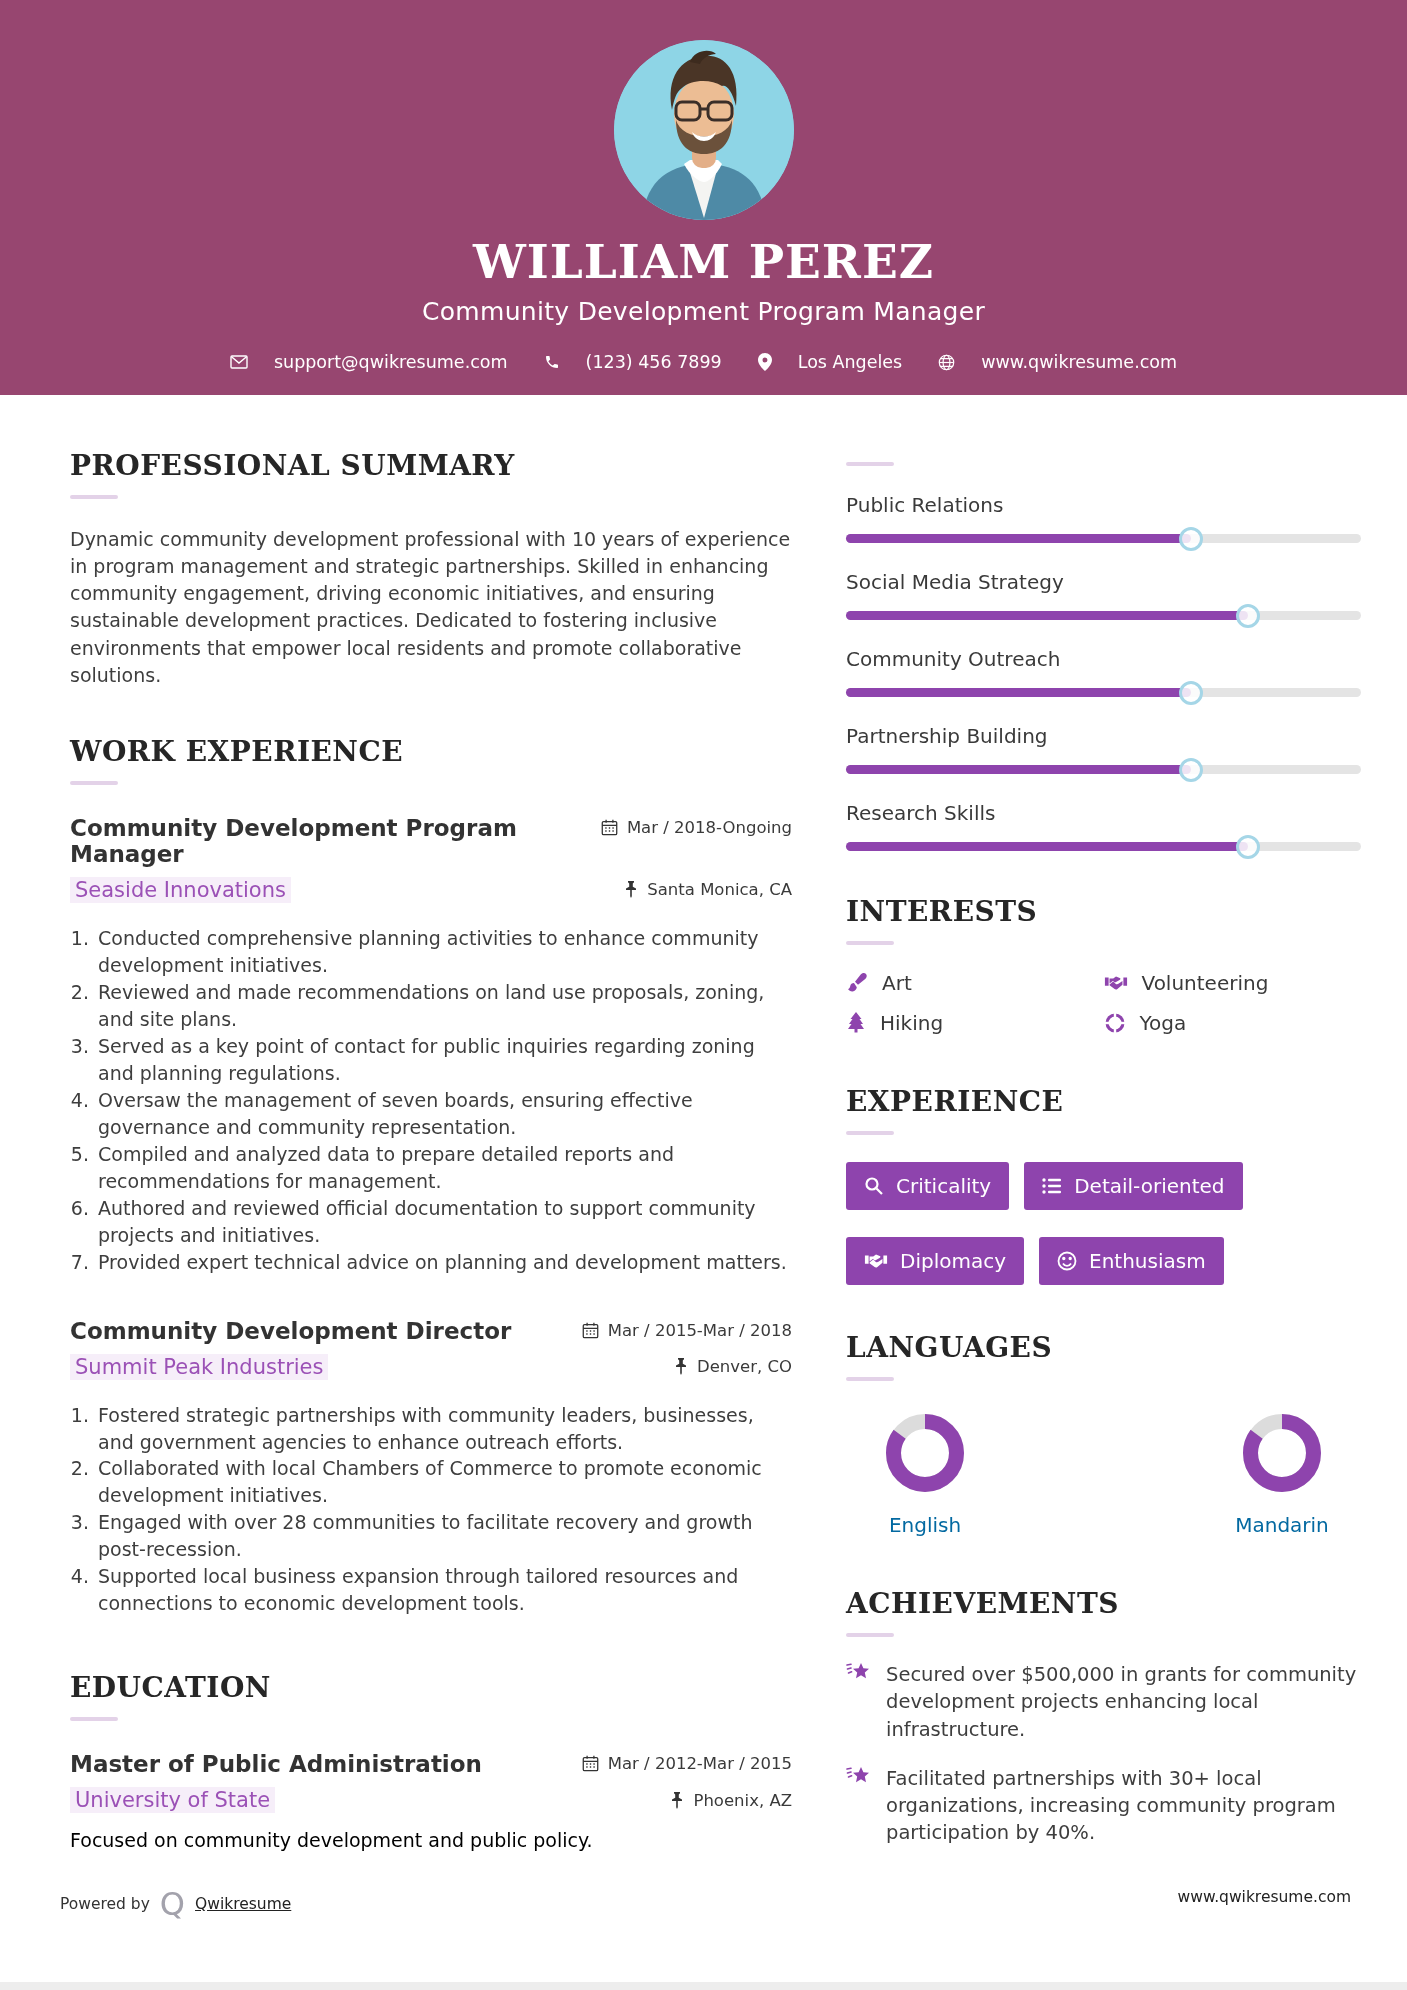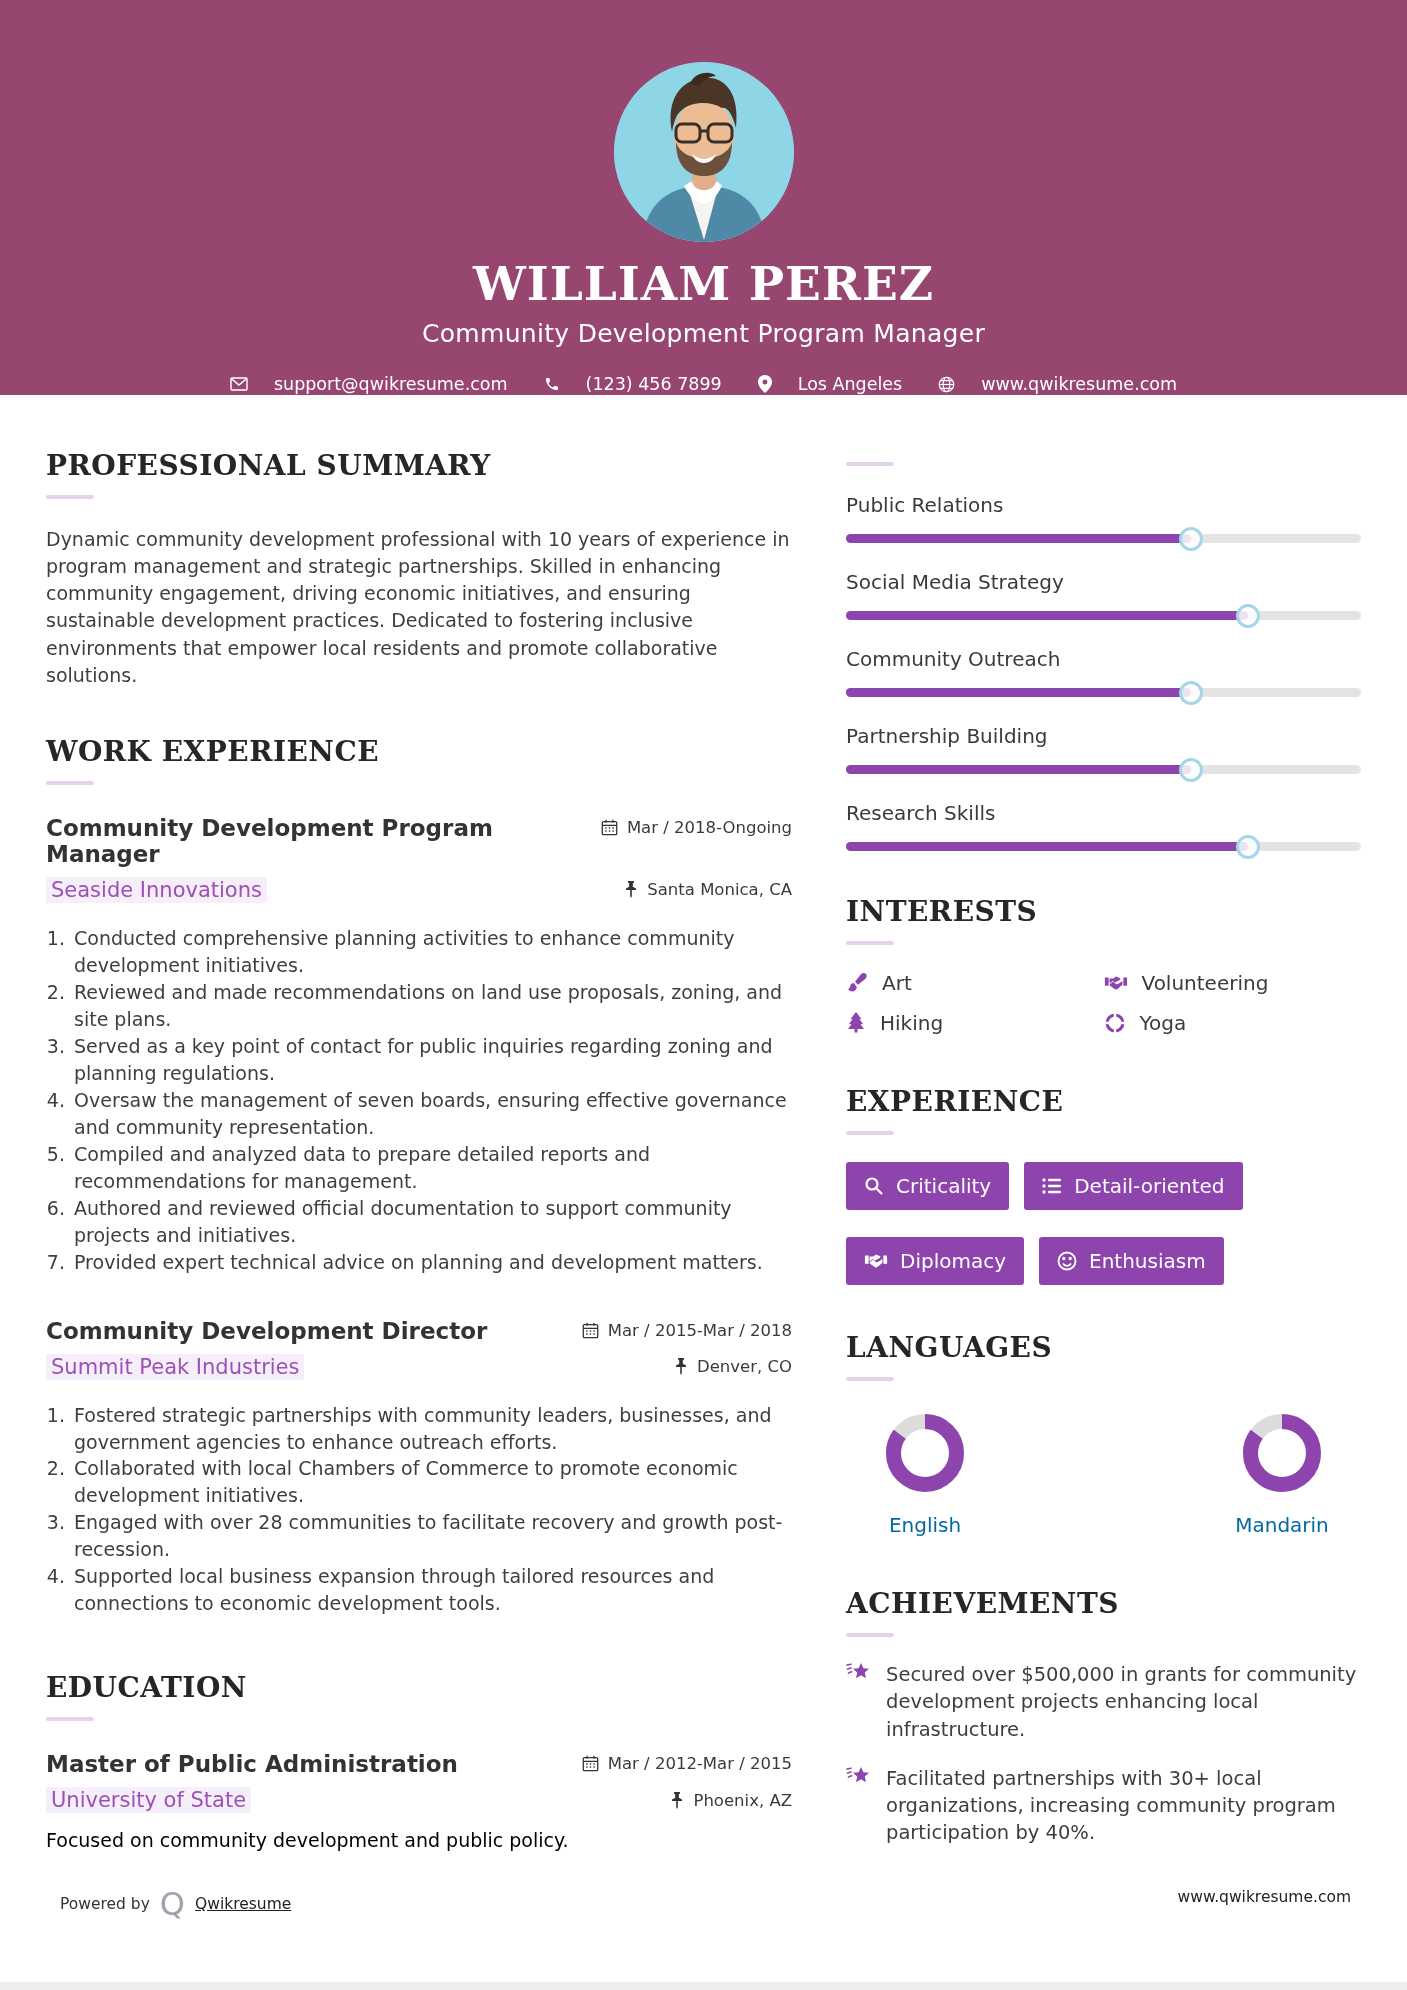--- a/index.html
+++ b/index.html
@@ -2,33 +2,33 @@
 <html><head>
 <meta charset="utf-8">
 <style>
   * { margin:0; padding:0; box-sizing:border-box; }
   html,body { width:1407px; height:1990px; }
   body {
     font-family:"DejaVu Sans","Liberation Sans",sans-serif;
     background:#ffffff; color:#3e3e3e; position:relative; overflow:hidden;
   }
   
-  .header { height:395px; background:#974670; text-align:center; padding-top:62px; }
+  .header { height:395px; background:#974670; text-align:center; padding-top:40px; }
   .photo-wrap { width:180px; height:180px; border-radius:50%; margin:0 auto; background:#8ed5e6; overflow:hidden; }
   .name {
     font-family:"DejaVu Serif","Liberation Serif",serif; font-weight:700;
     color:#ffffff; font-size:47px; letter-spacing:1px; margin-top:14px;
   }
   .job-title { color:#ffffff; font-size:25px; letter-spacing:.3px; margin-top:8px; font-weight:400; }
   .contact-row { margin-top:26px; display:flex; justify-content:center; align-items:center; gap:36px; }
   .contact-item { display:flex; align-items:center; gap:26px; color:#ffffff; font-size:17.5px; }
   .icn { display:inline-flex; align-items:center; justify-content:center; }
   .icn svg { display:block; }
   
-  .main { display:flex; padding:54px 46px 0 46px; gap:54px; }
+  .main { display:flex; padding:54px 46px 0 70px; gap:54px; }
   .col-left { flex:1 1 auto; min-width:0; }
   .col-right { flex:0 0 515px; width:515px; }
   .section-h {
     font-family:"DejaVu Serif","Liberation Serif",serif; font-weight:700;
     color:#262626; font-size:28px; letter-spacing:.5px;
   }
   .h-underline { width:48px; height:4px; background:#e3d2e8; margin-top:13px; border-radius:2px; }
   .summary-text { font-size:19px; line-height:1.43; margin-top:27px; color:#3e3e3e; }
   .work-h { margin-top:46px; }
   .job { margin-top:30px; }

